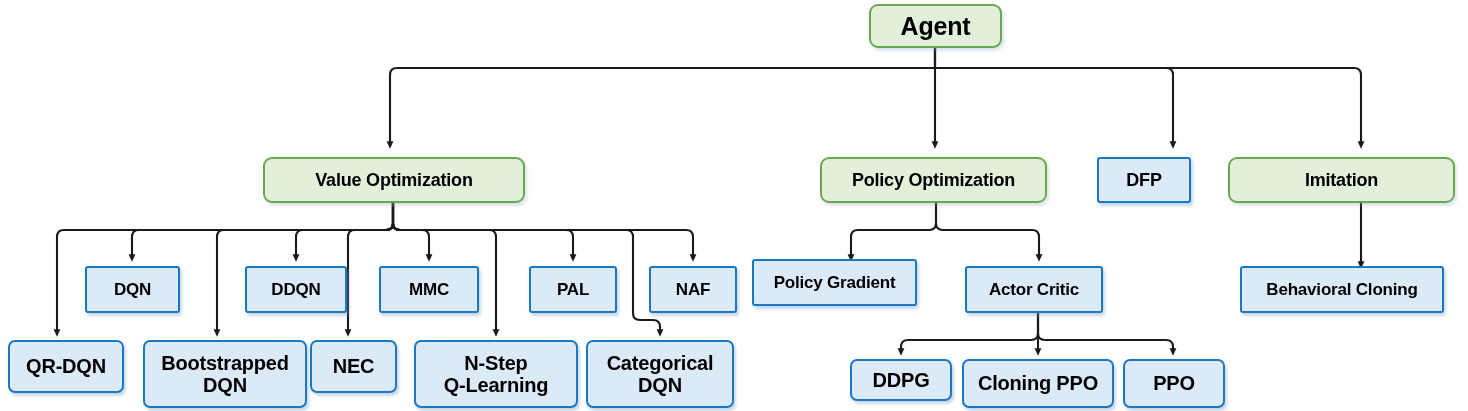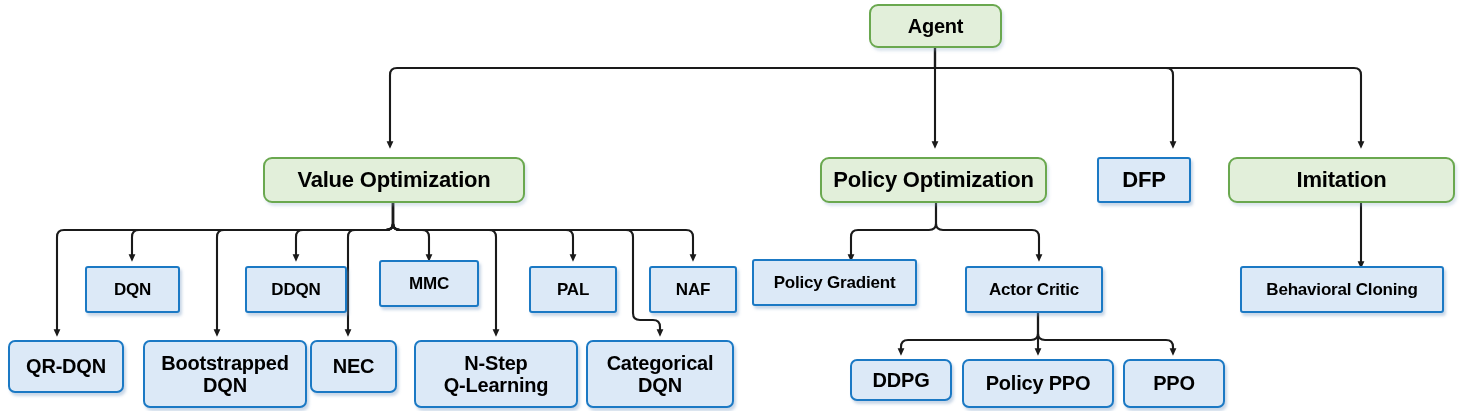--- a/index.html
+++ b/index.html
@@ -6,22 +6,22 @@
   body{font-family:"Liberation Sans", sans-serif;}
   #canvas{position:relative;width:1468px;height:411px;background:#ffffff;overflow:hidden;}
   svg.edges{position:absolute;left:0;top:0;width:1468px;height:411px;pointer-events:none;}
   .node{position:absolute;box-sizing:border-box;display:flex;align-items:center;justify-content:center;
         text-align:center;font-weight:bold;color:#000000;line-height:1.12;letter-spacing:-0.2px;}
   .green{background:#e2efda;border:2.5px solid #6aa84f;border-radius:9px;
          box-shadow:2px 3px 3px rgba(140,170,200,0.30);}
   .blue{background:#dce9f7;border:2.5px solid #1b79c4;border-radius:3px;
         box-shadow:2px 3px 3px rgba(120,155,195,0.40);}
   .blue.soft{border-radius:7px;}
-  .n-agent{font-size:20px;}
-  .n-l2{font-size:22px;}
+  .n-agent{font-size:25px;}
+  .n-l2{font-size:18px;}
   .n-l3{font-size:17px;}
   .n-l4{font-size:20px;}
   .two-line{white-space:pre-line;}
 </style>
 </head>
 <body>
 
 <div id="canvas">
 
   <svg class="edges" viewBox="0 0 1468 411">
@@ -81,21 +81,21 @@
   </div>
 
   <div class="node blue n-l3" style="left:85px;top:266px;width:95px;height:47px;">
     <span>DQN</span>
   </div>
 
   <div class="node blue n-l3" style="left:245px;top:266px;width:102px;height:47px;">
     <span>DDQN</span>
   </div>
 
-  <div class="node blue n-l3" style="left:379px;top:260px;width:100px;height:47px;">
+  <div class="node blue n-l3" style="left:379px;top:266px;width:100px;height:47px;">
     <span>MMC</span>
   </div>
 
   <div class="node blue n-l3" style="left:529px;top:266px;width:88px;height:47px;">
     <span>PAL</span>
   </div>
 
   <div class="node blue n-l3" style="left:649px;top:266px;width:88px;height:47px;">
     <span>NAF</span>
   </div>
@@ -129,21 +129,21 @@
 
   <div class="node blue n-l3" style="left:965px;top:266px;width:138px;height:47px;">
     <span>Actor Critic</span>
   </div>
 
   <div class="node blue soft n-l4" style="left:850px;top:359px;width:102px;height:42px;">
     <span>DDPG</span>
   </div>
 
   <div class="node blue soft n-l4" style="left:962px;top:359px;width:152px;height:49px;">
-    <span>Policy PPO</span>
+    <span>Cloning PPO</span>
   </div>
 
   <div class="node blue soft n-l4" style="left:1123px;top:359px;width:102px;height:49px;">
     <span>PPO</span>
   </div>
 
   <div class="node blue n-l3" style="left:1240px;top:266px;width:204px;height:47px;justify-content:center;">
     <span>Behavioral Cloning</span>
   </div>
 

